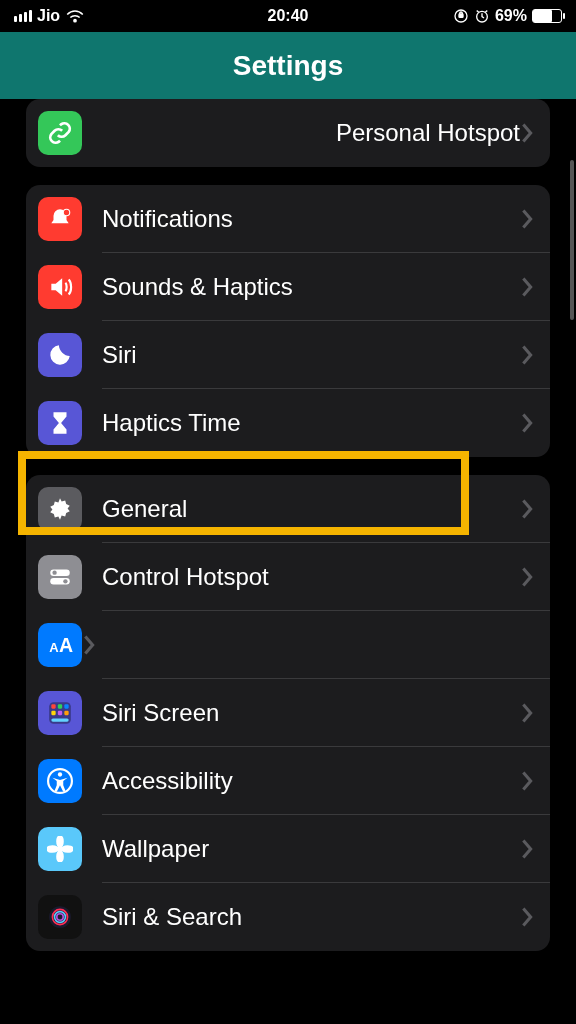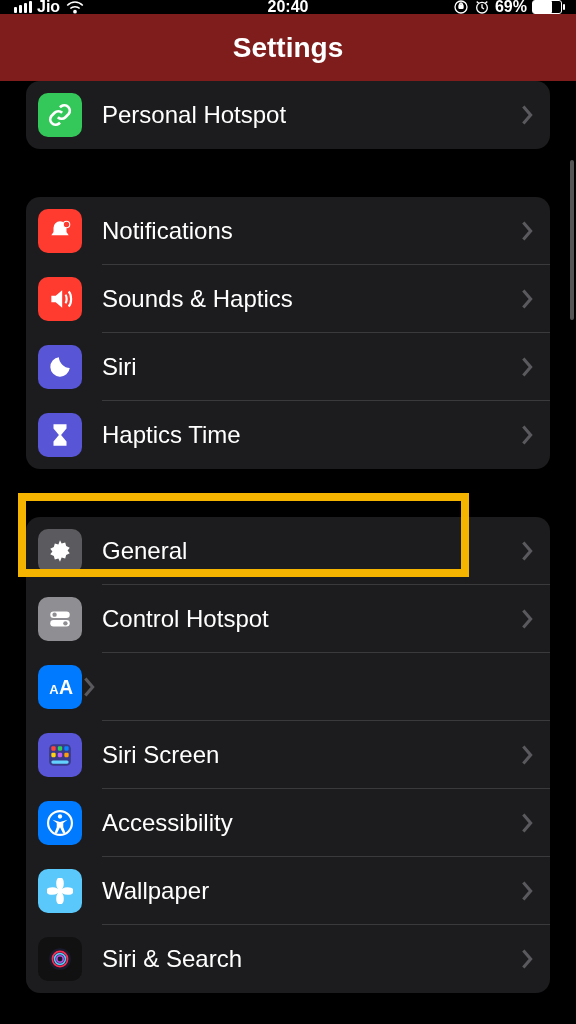--- a/index.html
+++ b/index.html
@@ -1,27 +1,27 @@
 <!DOCTYPE html>
 <html><head>
 <meta charset="utf-8">
 <style>
   * { margin:0; padding:0; box-sizing:border-box; }
   html,body { width:576px; height:1024px; background:#000; font-family:-apple-system,Helvetica,Arial,sans-serif; color:#fff; overflow:hidden; }
-  .status-bar { height:14px; display:flex; align-items:center; justify-content:space-between; padding:0 14px; font-size:16px; font-weight:600; }
+  .status-bar { height:32px; display:flex; align-items:center; justify-content:space-between; padding:0 14px; font-size:16px; font-weight:600; }
   .status-left,.status-right { display:flex; align-items:center; gap:5px; }
   .status-center { position:absolute; left:50%; transform:translateX(-50%); font-weight:700; }
   .bars { display:flex; gap:2px; align-items:flex-end; }
   .bars span { width:3px; background:#fff; border-radius:1px; }
   .bars span:nth-child(1){height:6px} .bars span:nth-child(2){height:8px} .bars span:nth-child(3){height:10px} .bars span:nth-child(4){height:12px}
-  .header { background:#7f1d1d; height:67px; display:flex; align-items:center; justify-content:center; }
+  .header { background:#0f766e; height:67px; display:flex; align-items:center; justify-content:center; }
   .header h1 { font-size:28px; font-weight:700; }
   .content { padding:0 26px; }
-  .group { background:#1c1c1e; border-radius:14px; margin-top:48px; overflow:hidden; }
-  .group.first { margin-top:0; }
+  .group { background:#1c1c1e; border-radius:14px; margin-top:18px; overflow:hidden; }
+  .group.first { margin-top:0;text-align:right; }
   .row { display:flex; align-items:center; height:68px; padding-left:12px; position:relative; }
   .icon { width:44px; height:44px; border-radius:10px; display:flex; align-items:center; justify-content:center; flex-shrink:0; }
   .label { font-size:24px; font-weight:500; margin-left:20px; flex:1; color:#fff; }
   .chev { margin-right:16px; color:#5a5a5e; }
   .sep { position:absolute; bottom:0; left:76px; right:0; height:1px; background:#3a3a3c; }
   .highlight { position:absolute; border:8px solid #f5b400; pointer-events:none; z-index:10; }
   .scrollhint { position:absolute; right:2px; top:160px; width:4px; height:160px; background:#555; border-radius:2px; }
   
   .ic-green{background:#34c759}.ic-red{background:#ff3b30}.ic-indigo{background:#5856d6}.ic-gray{background:#8e8e93}
   .ic-dgray{background:#5b5b5f}.ic-blue{background:#007aff}.ic-cyan{background:#5ac8fa}.ic-black{background:#111}

